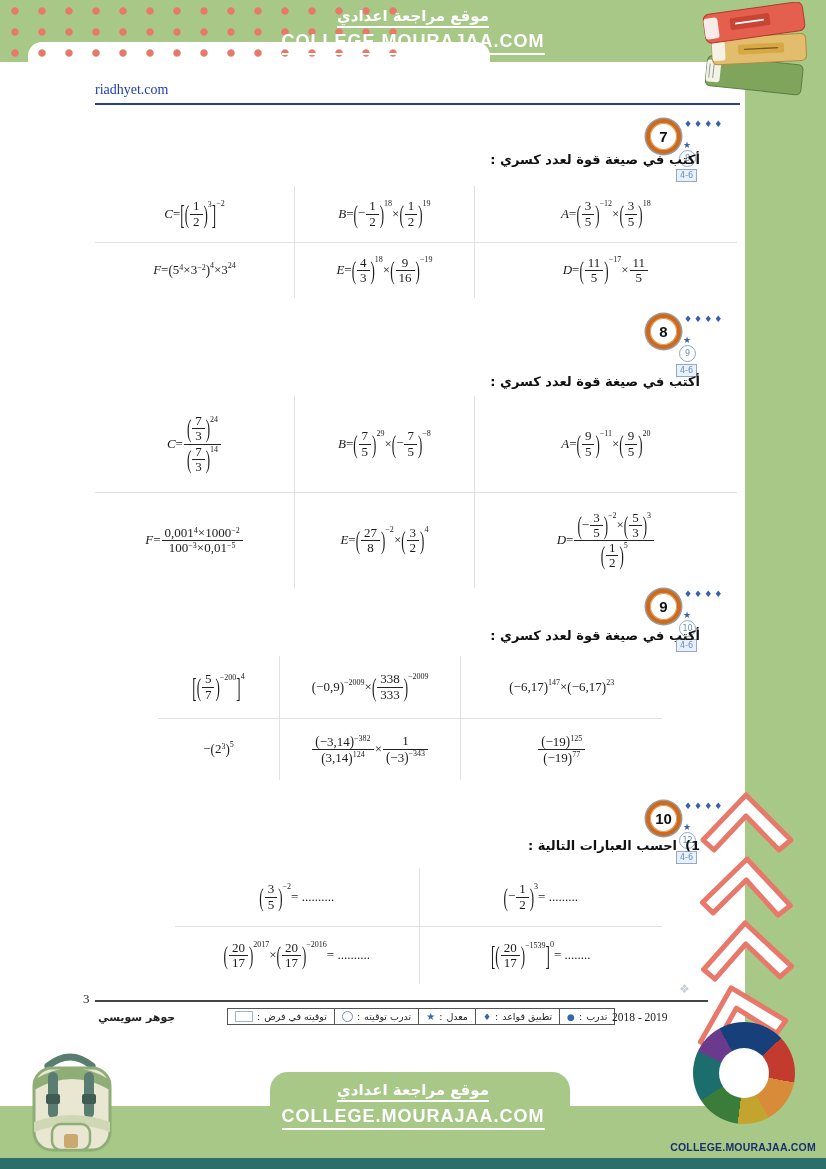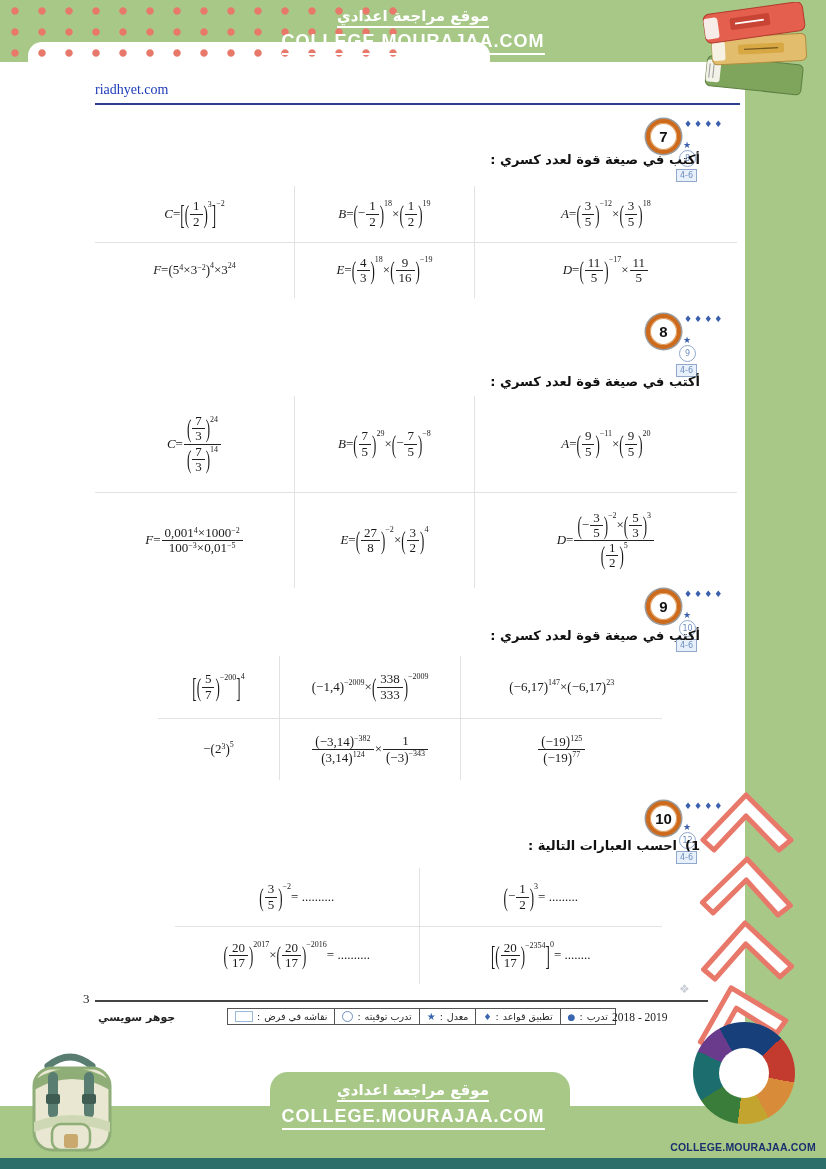--- a/index.html
+++ b/index.html
@@ -351,21 +351,21 @@
                   <span class="fd">7</span>
                 </span></span>
               <span class="par" style="transform: scaleY(1.93);">)</span>
             </span><sup class="sT">−200</sup></span>
           <span class="par" style="transform: scaleY(2.17);">]</span>
         </span>
         <sup class="sT">4</sup>
       </div>
       <div class="mcell cl"><span class="bg">
           <span class="par" style="transform: scaleY(1.07);">(</span>
-          <span class="bc">−1,4</span>
+          <span class="bc">−0,9</span>
           <span class="par" style="transform: scaleY(1.07);">)</span>
         </span><sup class="sN">−2009</sup>×<span class="bg">
           <span class="par" style="transform: scaleY(1.93);">(</span>
           <span class="bc"><span class="fr">
               <span class="fn">338</span>
               <span class="fd">333</span>
             </span></span>
           <span class="par" style="transform: scaleY(1.93);">)</span>
         </span><sup class="sT">−2009</sup></div>
       <div class="mcell cl"><span class="bg">
@@ -461,34 +461,34 @@
         </span><sup class="sT">−2016</sup> = ..........</div>
       <div class="mcell rt cl"><span class="bg">
           <span class="par" style="transform: scaleY(2.17);">[</span>
           <span class="bc"><span class="bg">
               <span class="par" style="transform: scaleY(1.93);">(</span>
               <span class="bc"><span class="fr">
                   <span class="fn">20</span>
                   <span class="fd">17</span>
                 </span></span>
               <span class="par" style="transform: scaleY(1.93);">)</span>
-            </span><sup class="sT">−2354</sup></span>
+            </span><sup class="sT">−1539</sup></span>
           <span class="par" style="transform: scaleY(2.17);">]</span>
         </span><sup class="sT">0</sup> = ........</div>
     </div>
 
   <div class="gem">❖</div>
   <div class="pageno">3</div>
   <div class="foot-rule"></div>
   <div class="legend">
       <span class="lcell"><span>تدرب</span> : <span class="li-dot">●</span></span>
       <span class="lcell"><span>تطبيق قواعد</span> : <span class="li-diamond">♦</span></span>
       <span class="lcell"><span>معدل</span> : <span class="li-star">★</span></span>
       <span class="lcell"><span>تدرب توقيته</span> : <span class="li-circle"></span></span>
-      <span class="lcell"><span>نقاشه في فرض</span> : <span class="li-rect"></span></span>
+      <span class="lcell"><span>توقيته في فرض</span> : <span class="li-rect"></span></span>
     </div>
   <div class="year">2018 - 2019</div>
   <div class="author">جوهر سويسي</div>
 
   <div class="band-tongue"></div>
   <div class="band-bottom"></div>
   <div class="band-bottom-title">
     <span class="l1">موقع مراجعة اعدادي</span>
     <span class="l2"><span>COLLEGE.MOURAJAA.COM</span></span>
   </div>

